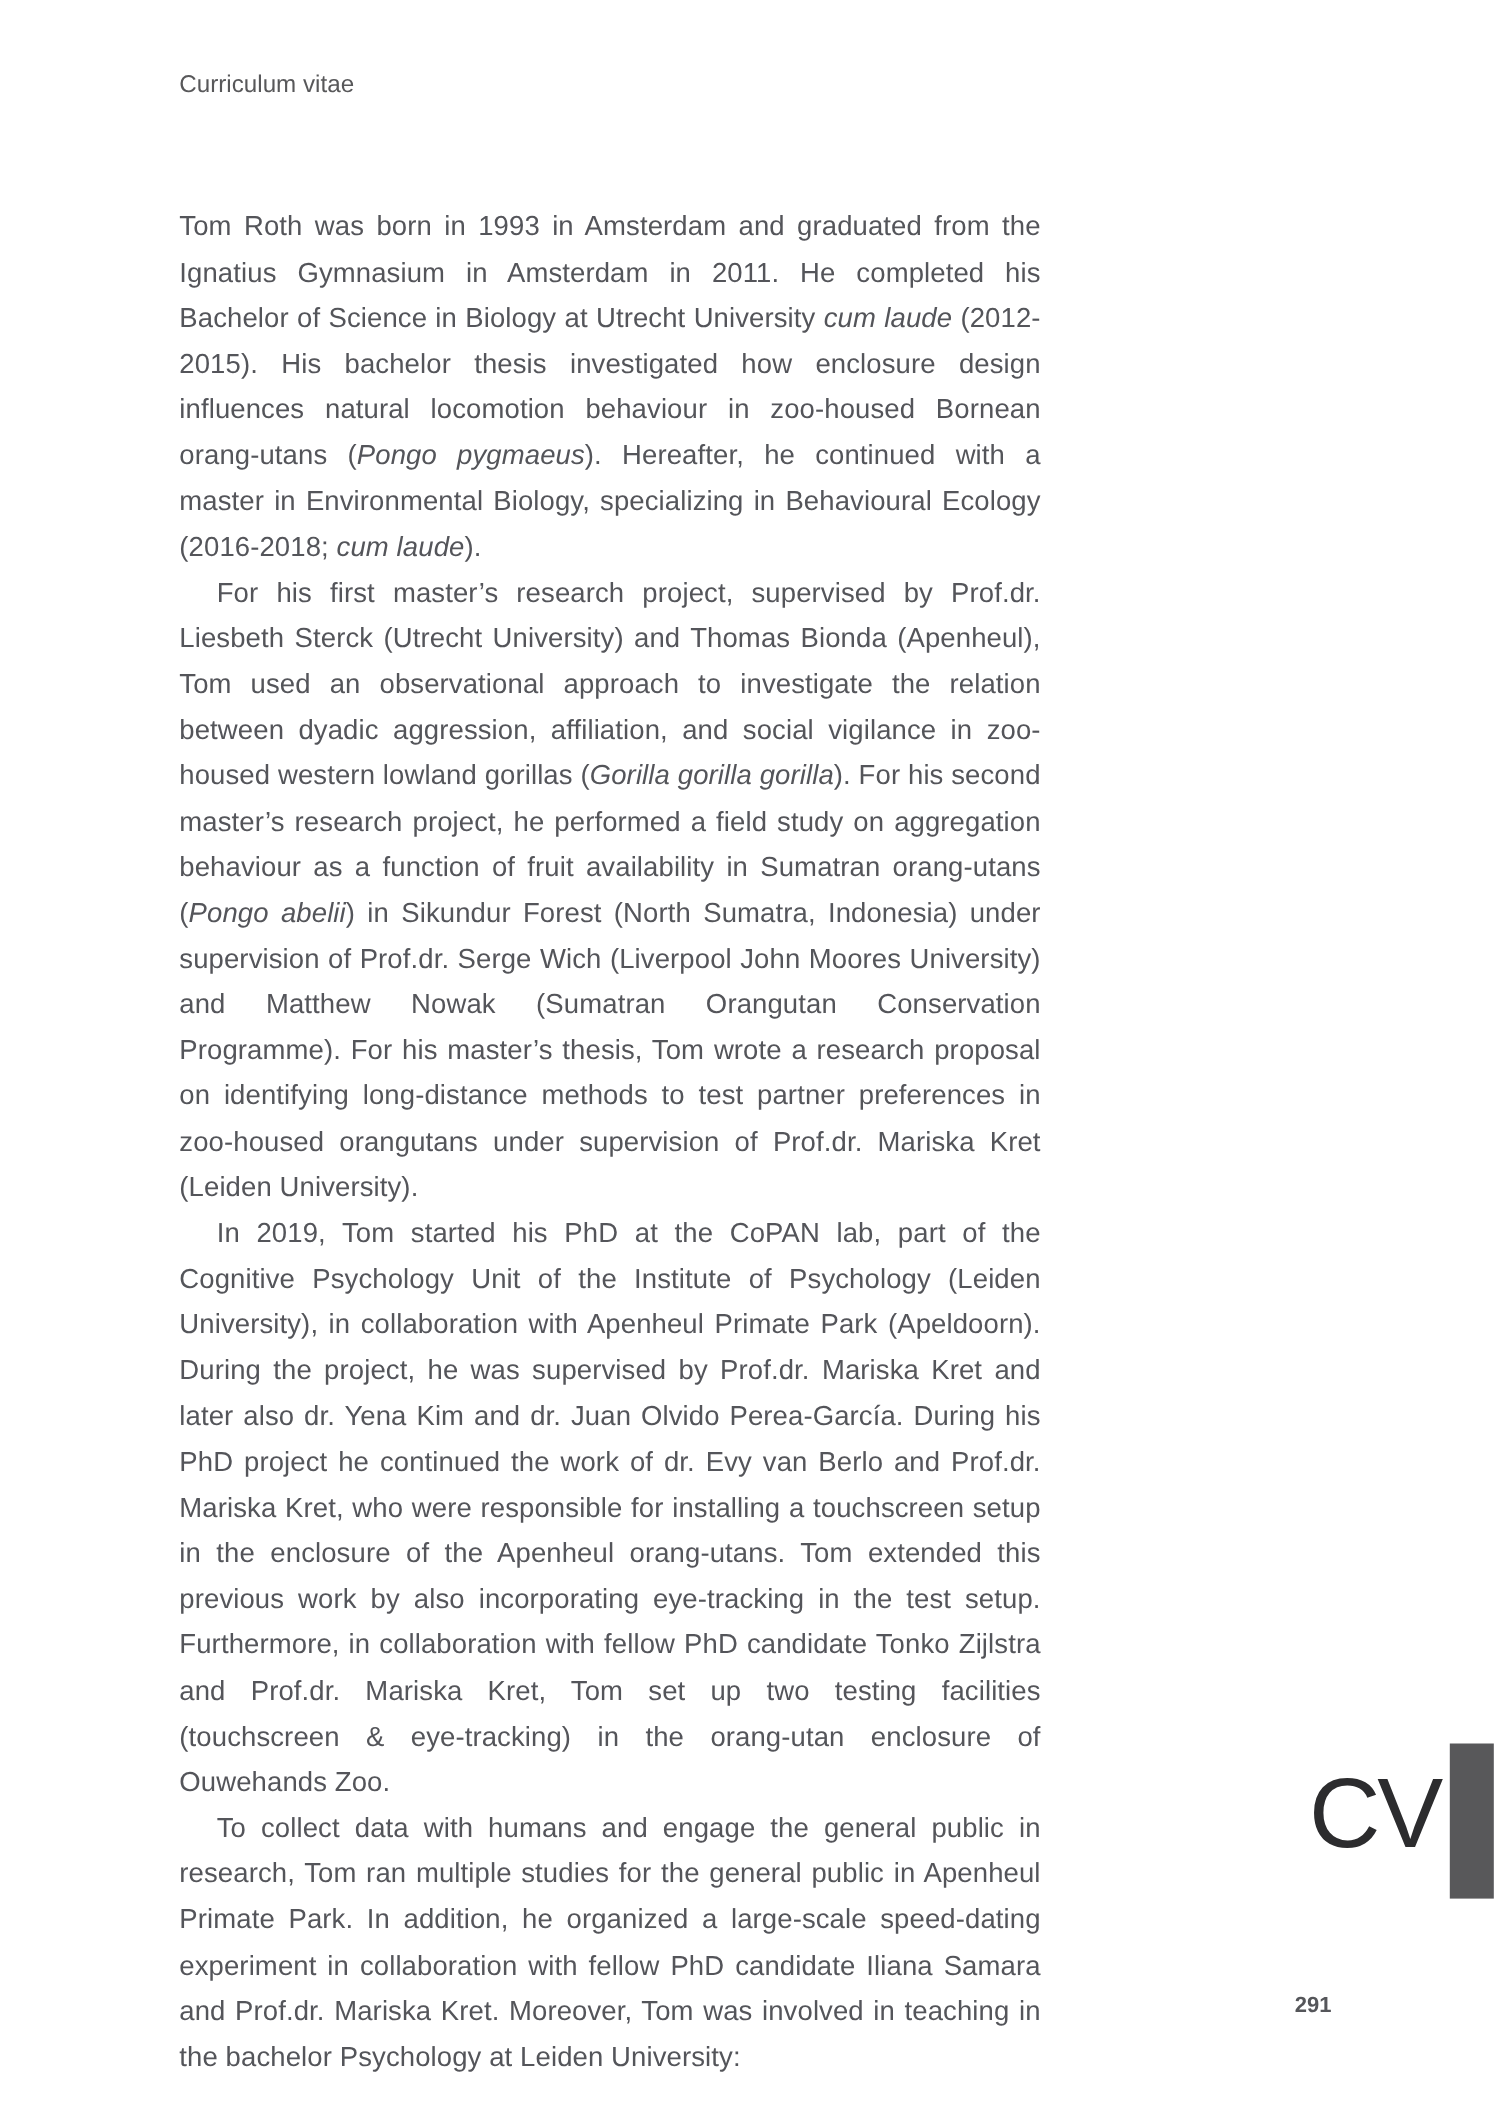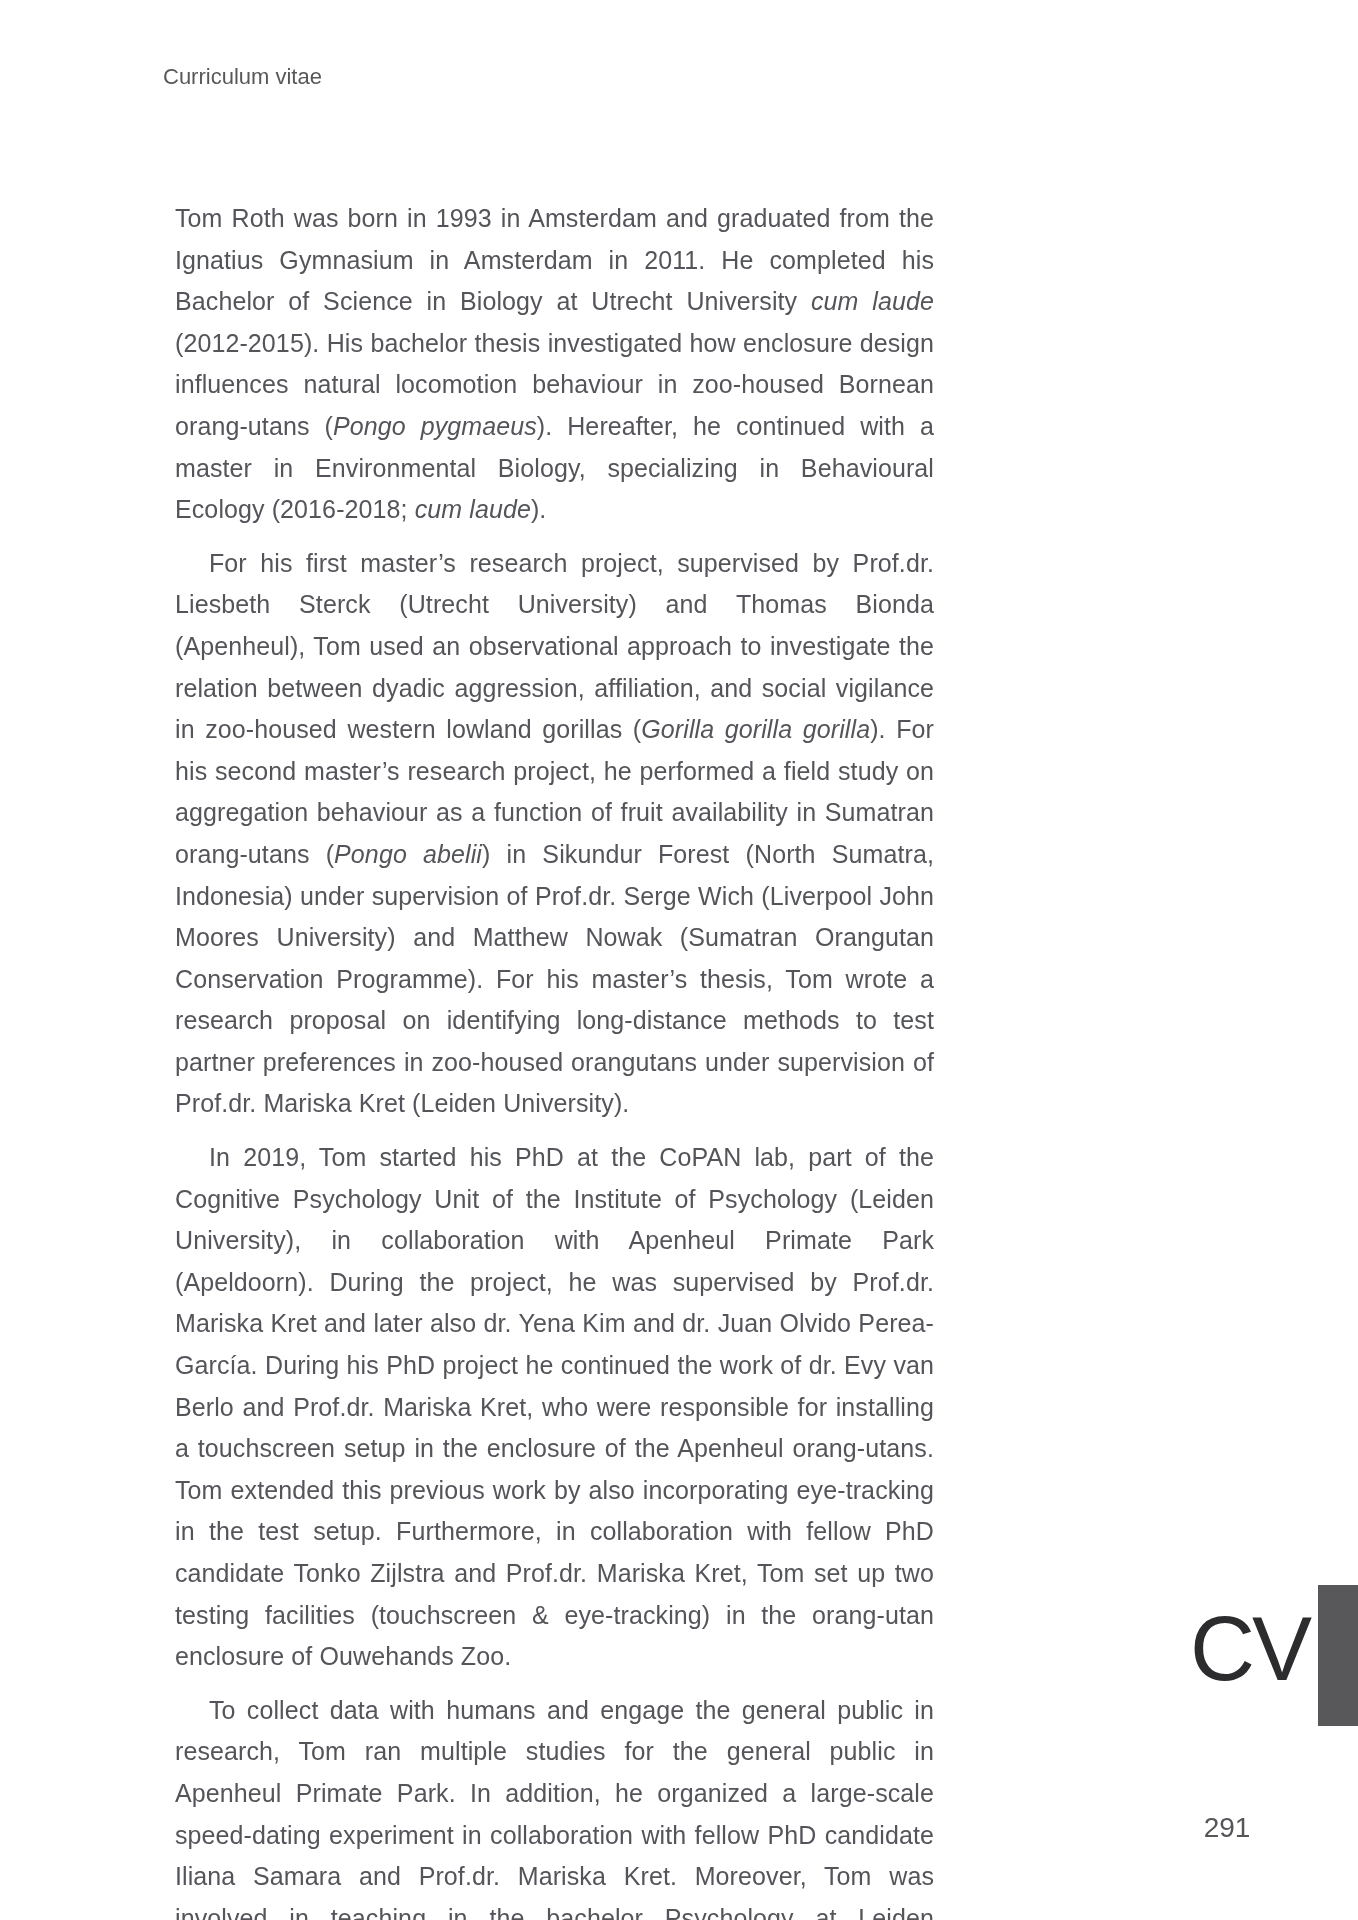--- a/index.html
+++ b/index.html
@@ -26,21 +26,21 @@
     top: 186px;
     left: 163px;
     width: 783px;
     font-size: 25px;
     line-height: 41.6px;
     font-weight: 300;
     color: #54555a;
     letter-spacing: 0.1px;
   }
   .para {
-    margin: 12px;
+    margin: 0;
     text-align: justify;
     text-indent: 0;
   }
   .para.indent { text-indent: 34px; }
   .para i { font-style: italic; }
   .cv-label {
     position: absolute;
     top: 1604px;
     left: 1190px;
     width: 120px;
@@ -57,23 +57,23 @@
     left: 1318px;
     width: 40px;
     height: 141px;
     background: #58585a;
   }
   .page-number {
     position: absolute;
     top: 1812px;
     left: 1177px;
     width: 100px;
-    text-align: center;
-    font-size: 28px;
-    font-weight: 400;
+    text-align: left;
+    font-size: 20px;
+    font-weight: 700;
     color: #55565a;
   }
 </style>
 </head>
 <body>
 
 <div class="page-header">Curriculum vitae</div>
 
 <div class="text-column">
   <p class="para">Tom Roth was born in 1993 in Amsterdam and graduated from the Ignatius Gymnasium in Amsterdam in 2011. He completed his Bachelor of Science in Biology at Utrecht University <i>cum laude</i> (2012-2015). His bachelor thesis investigated how enclosure design influences natural locomotion behaviour in zoo-housed Bornean orang-utans (<i>Pongo pygmaeus</i>). Hereafter, he continued with a master in Environmental Biology, specializing in Behavioural Ecology (2016-2018; <i>cum laude</i>).</p>

